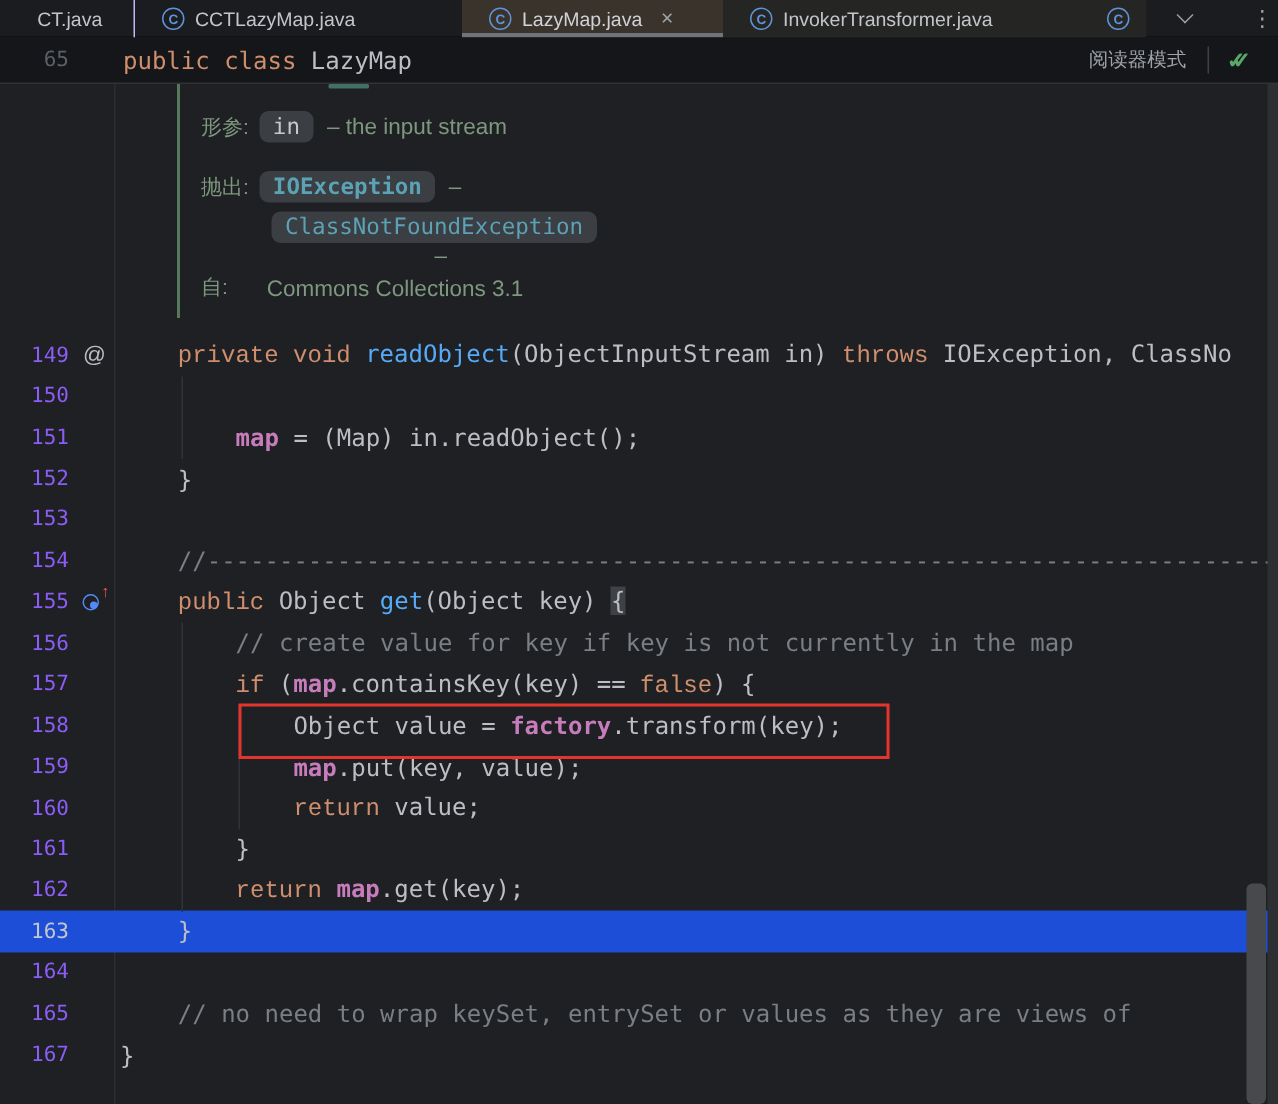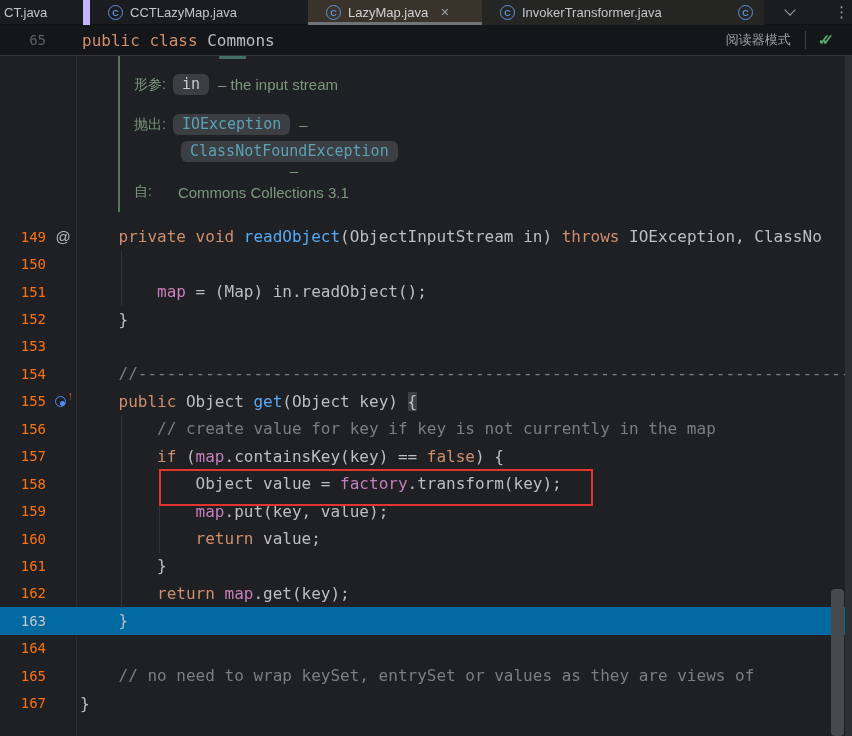--- a/index.html
+++ b/index.html
@@ -8,21 +8,21 @@
     position:relative; width:852px; height:736px; overflow:hidden;
     background:#1e2023; font-family:"Liberation Sans", sans-serif;
   }
   
   #tabbar { position:absolute; left:0; top:0; width:852px; height:25px;
     background:#1b1c1f; display:flex; align-items:stretch; border-bottom:1px solid #111214; }
   .tab { display:flex; align-items:center; height:25px; color:#c2c5ca; font-size:13px; position:relative; overflow:hidden; white-space:nowrap; }
   .tab .cicon { margin-right:7px; flex:none; }
   .cicon { width:15px; height:15px; border-radius:50%; border:1.5px solid #5e93d8;
     color:#5e93d8; font-size:9px; font-weight:bold; display:flex; align-items:center; justify-content:center; }
-  #tab-ct { width:90px; padding-left:4px; border-right:7px solid #c4b5fd; }
+  #tab-ct { width:90px; padding-left:4px; border-right:1px solid #c4b5fd;justify-content:center; }
   #tab-cct { width:218px; padding-left:18px; }
   .squig { text-decoration-style:wavy; text-decoration-color:#e4544d;
     text-decoration-thickness:1px; text-underline-offset:4px; }
   #tab-active { width:174px; padding-left:18px; background:#3a332b; color:#d0d2d7; }
   #tab-active .underline { position:absolute; left:0; right:0; bottom:0; height:3px; background:#70747a; }
   .close-x { margin-left:12px; font-size:11px; color:#9da0a6; }
   #tab-invoker { width:246px; padding-left:18px; background:#252523; }
   #tab-partial { width:36px; padding-left:10px; background:#252523; }
   #tab-controls { flex:1; display:flex; align-items:center; background:#1b1c1f; }
   .chev { width:8px; height:8px; border-right:1.6px solid #9da0a6; border-bottom:1.6px solid #9da0a6;
@@ -47,26 +47,26 @@
   
   .jdrow { position:absolute; display:flex; align-items:center; font-size:15px; color:#7e977f; white-space:nowrap; }
   .jdlabel { font-size:14px; color:#7e977f; }
   .chip { background:#3b3e43; border-radius:6px; padding:1px 9px 2px;
     font:15px "DejaVu Sans Mono", monospace; color:#c6c9ce; }
   .chip.teal { color:#5ca2b5; }
   .jdash { margin-left:9px; }
   
   #code-area { position:absolute; left:0; top:223px; width:852px; }
   .row { display:flex; align-items:center; height:27.45px; position:relative; }
-  .row.hl { background:#0369a1; }
-  .ln { width:46px; flex:none; text-align:right; color:#f97316; font:14px "DejaVu Sans Mono", monospace; }
+  .row.hl { background:#1d4ed8; }
+  .ln { width:46px; flex:none; text-align:right; color:#8b5cf6; font:14px "DejaVu Sans Mono", monospace; }
   .row.hl .ln { color:#c3c6cb; }
   .gi { width:34px; flex:none; display:flex; justify-content:center; align-items:center; height:100%; }
   .lt { font:16px/27px "DejaVu Sans Mono", monospace; white-space:pre; color:#bcbec4; }
-  .tk-k { color:#cf8e6d; } .tk-f { color:#57aaf7; } .tk-d { color:#c77dbb; }
+  .tk-k { color:#cf8e6d;font-family:Liberation Mono, monospace; } .tk-f { color:#57aaf7; } .tk-d { color:#c77dbb;font-weight:bold; }
   .tk-p { color:#bcbec4; } .tk-c { color:#7a7e85; }
   .tk-b { color:#bcbec4; background:#3e4145; }
   .at-icon { color:#b9bcc2; font-size:15px; }
   .ovr-icon { position:relative; width:18px; height:18px; }
   .ovr-icon .ring { position:absolute; left:1px; top:4px; width:11px; height:11px; border-radius:50%; border:1.5px solid #548af7; }
   .ovr-icon .dot { position:absolute; left:5.5px; top:8.5px; width:5px; height:5px; border-radius:50%; background:#548af7; }
   .ovr-icon .arr { position:absolute; right:-1px; top:-3px; color:#e8564a; font-size:11px; font-weight:bold; }
   .guide { position:absolute; width:1px; background:#303338; }
   #red-box { position:absolute; left:159px; top:469px; width:434px; height:37px;
     border:2px solid #e3342e; z-index:5; }
@@ -101,39 +101,39 @@
       <span class="cicon">C</span>
     </div>
     <div id="tab-controls">
       <span class="chev"></span>
       <span class="more">⋮</span>
     </div>
   </div>
 
   <div id="sticky">
     <span class="ln65">65</span>
-    <span class="stxt"><span class="kw">public class </span><span class="cls">Commons</span></span>
+    <span class="stxt"><span class="kw">public class </span><span class="cls">LazyMap</span></span>
     <span class="spacer"></span>
     <span id="reader-mode">阅读器模式</span>
     <span class="vdiv"></span>
     <span class="dblcheck"><span>✓</span><span>✓</span></span>
   </div>
 
   <div id="gutter-sep"></div>
   <div id="doc-vline"></div>
   <div id="doc-frag"></div>
 
   <div class="jdrow" style="left:134px; top:74px;">
     <span class="jdlabel">形参:</span>
     <span class="chip" style="margin-left:7px;">in</span>
     <span class="jdash">– the input stream</span>
   </div>
   <div class="jdrow" style="left:134px; top:114px;">
     <span class="jdlabel">抛出:</span>
-    <span class="chip teal" style="margin-left:7px;">IOException</span>
+    <span class="chip teal" style="margin-left:7px;font-weight:bold;">IOException</span>
     <span class="jdash">–</span>
   </div>
   <div class="jdrow" style="left:181px; top:141px;flex-direction:column;">
     <span class="chip teal">ClassNotFoundException</span>
     <span class="jdash">–</span>
   </div>
   <div class="jdrow" style="left:134px; top:183px;">
     <span class="jdlabel">自:</span>
     <span style="margin-left:26px;">Commons Collections 3.1</span>
   </div>

